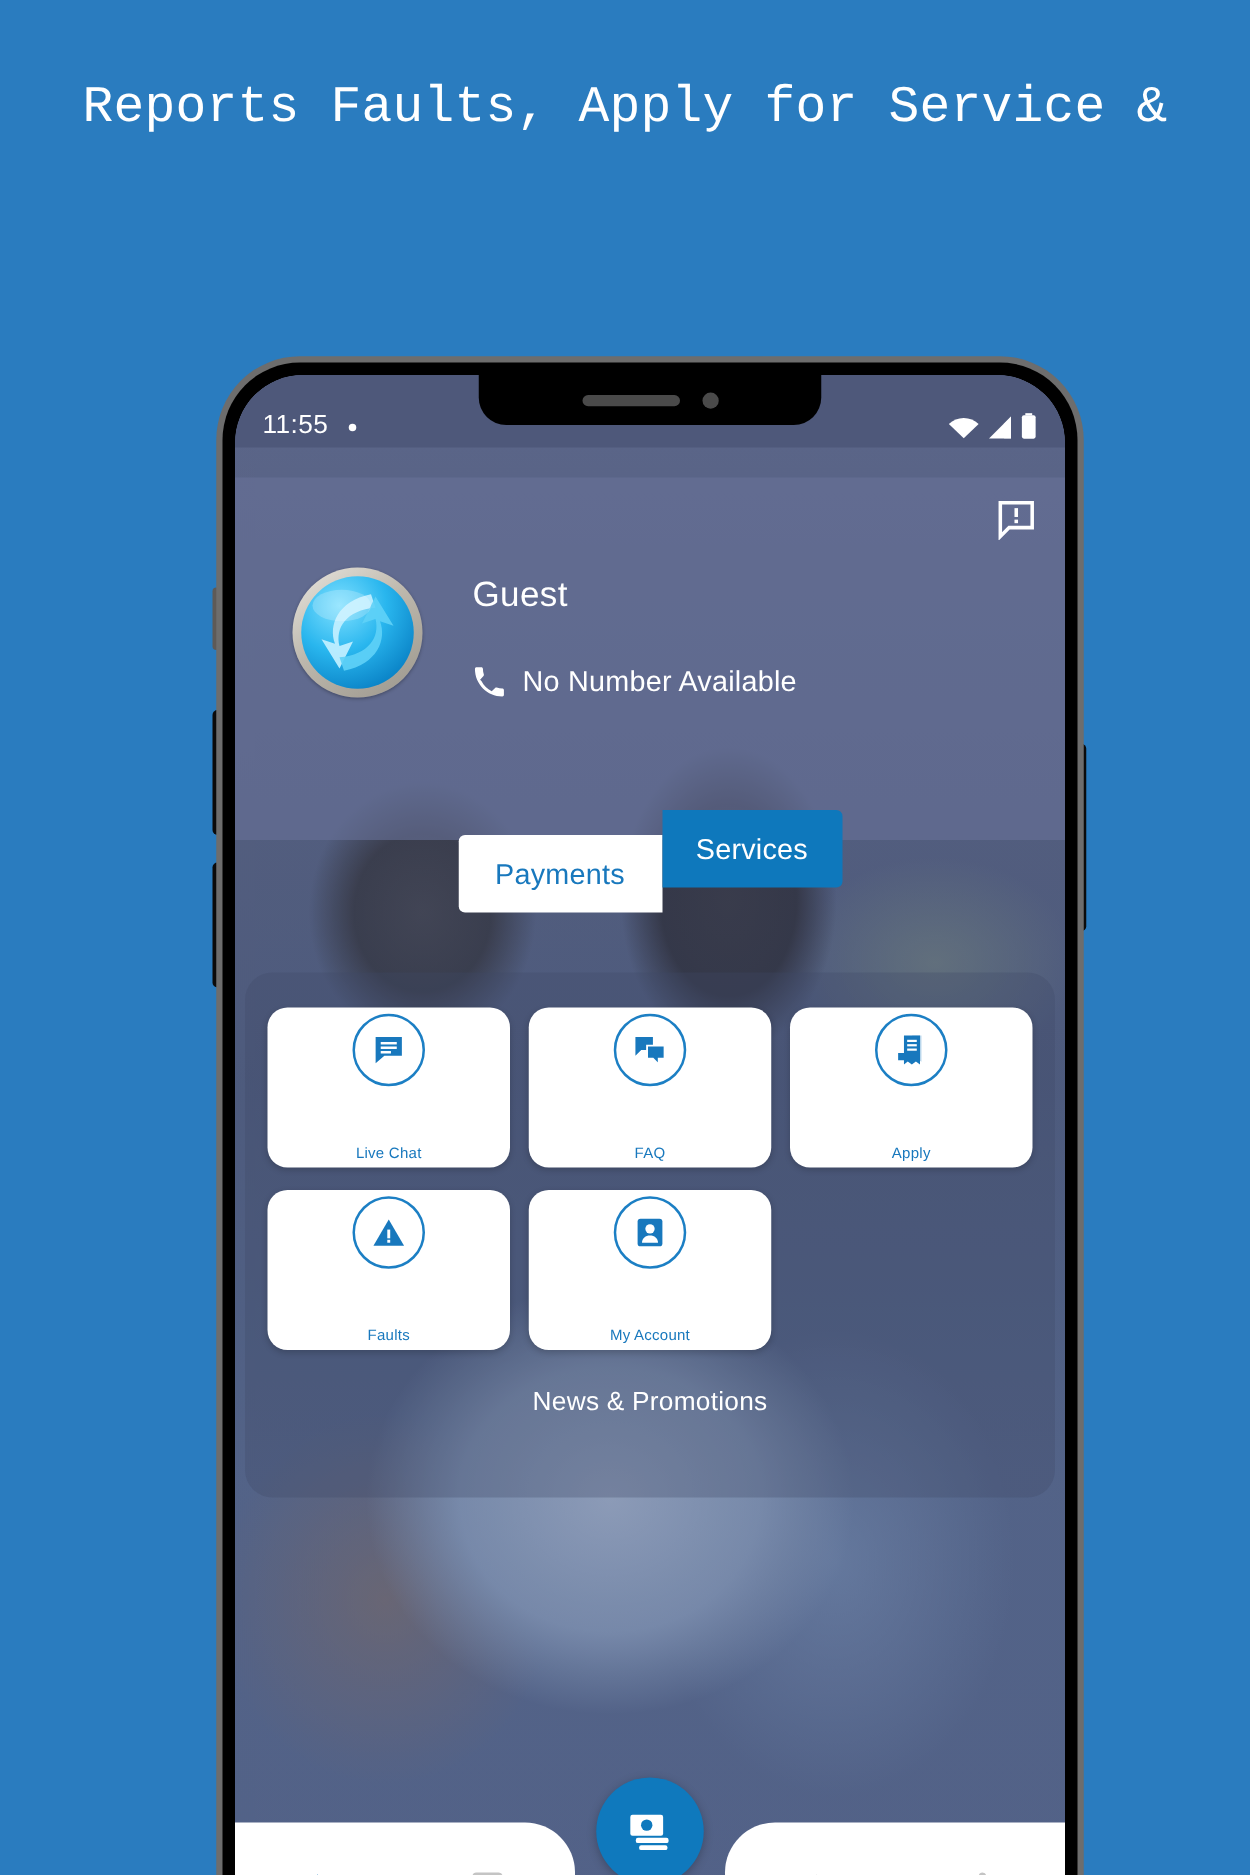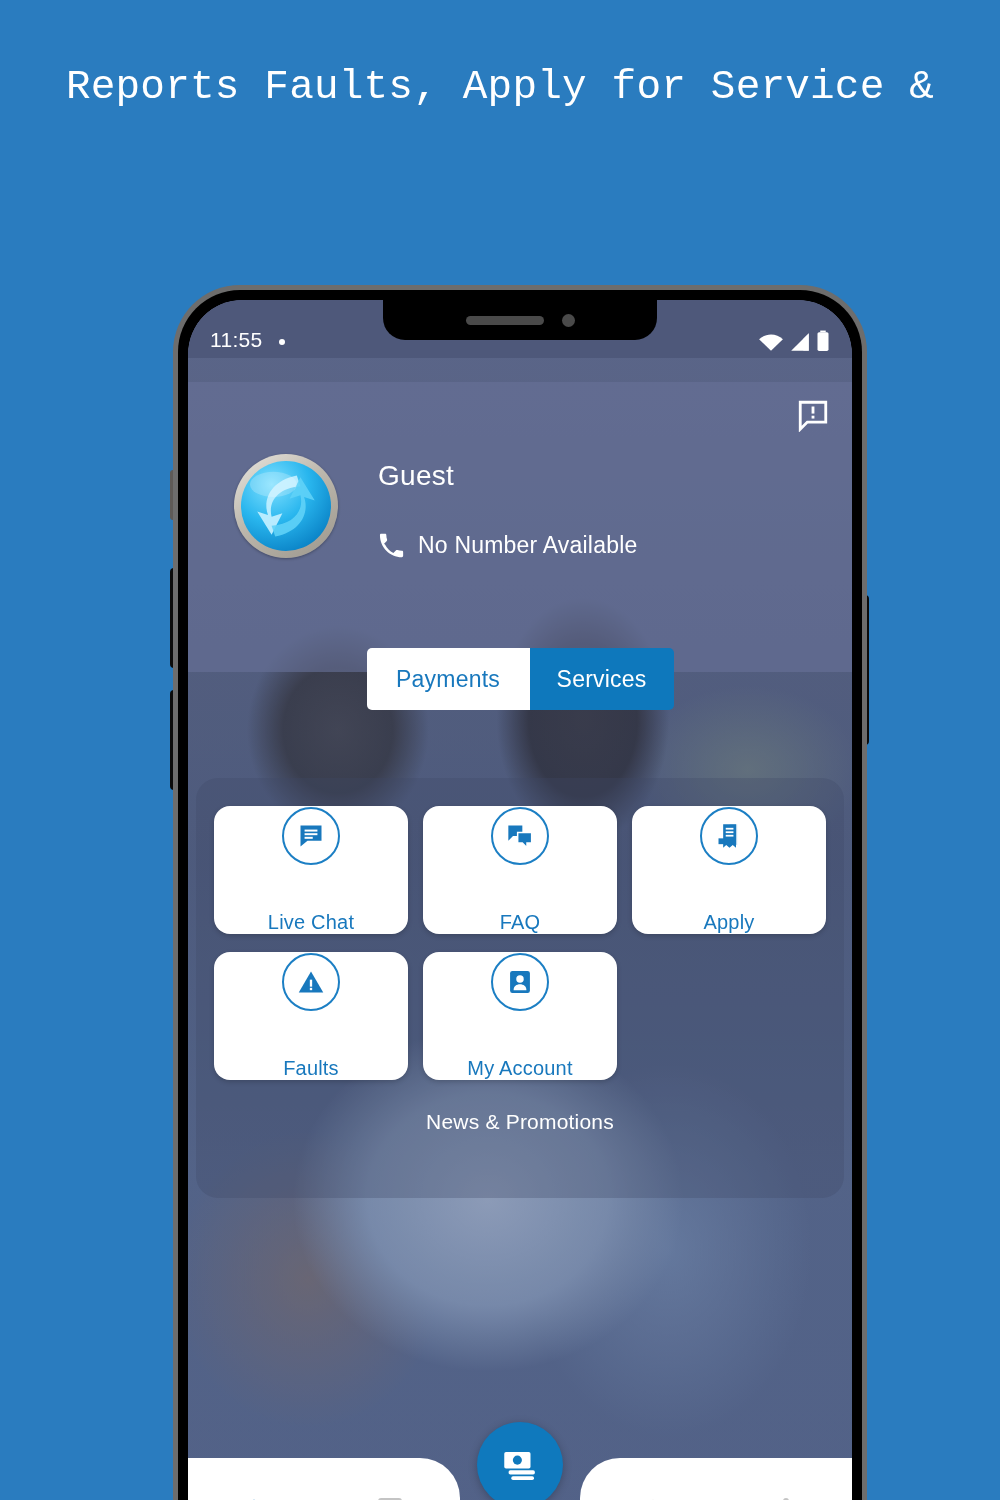--- a/index.html
+++ b/index.html
@@ -193,20 +193,21 @@
     width: 664px; display: flex; justify-content: center;
     z-index: 6;
   }
   .toggle {
     height: 62px; display: flex; align-items: center; justify-content: center;
     font-size: 23px; letter-spacing: 0.2px;
   }
   .toggle-left {
     width: 163px; background: #ffffff; color: #1878bd;
     border-radius: 5px 0 0 5px;
+    margin-top: 20px;
   }
   .toggle-right {
     width: 144px; background: #0e78bc; color: #ffffff;
     border-radius: 0 5px 5px 0;
   }
 
   
   .panel {
     position: absolute; left: 8px; top: 478px;
     width: 648px; height: 420px;
@@ -227,21 +228,21 @@
     display: flex; flex-direction: column; align-items: center;
     justify-content: center; gap: 10px;
     box-shadow: 0 2px 5px rgba(0,0,0,0.18);
   }
   .tile-icon {
     width: 58px; height: 58px; border-radius: 50%;
     border: 2px solid #1c7fc4;
     display: flex; align-items: center; justify-content: center;
   }
   .tile-label {
-    color: #1878bd; font-size: 20px; letter-spacing: 0.2px; margin-top: 36px;
+    color: #1878bd; font-size: 12px; letter-spacing: 0.2px; margin-top: 36px;
   }
 
   .news {
     position: absolute; left: 0; top: 332px; width: 648px;
     text-align: center; color: #ffffff;
     font-size: 21px; letter-spacing: 0.2px;
   }
 
   
   .bottomnav {

